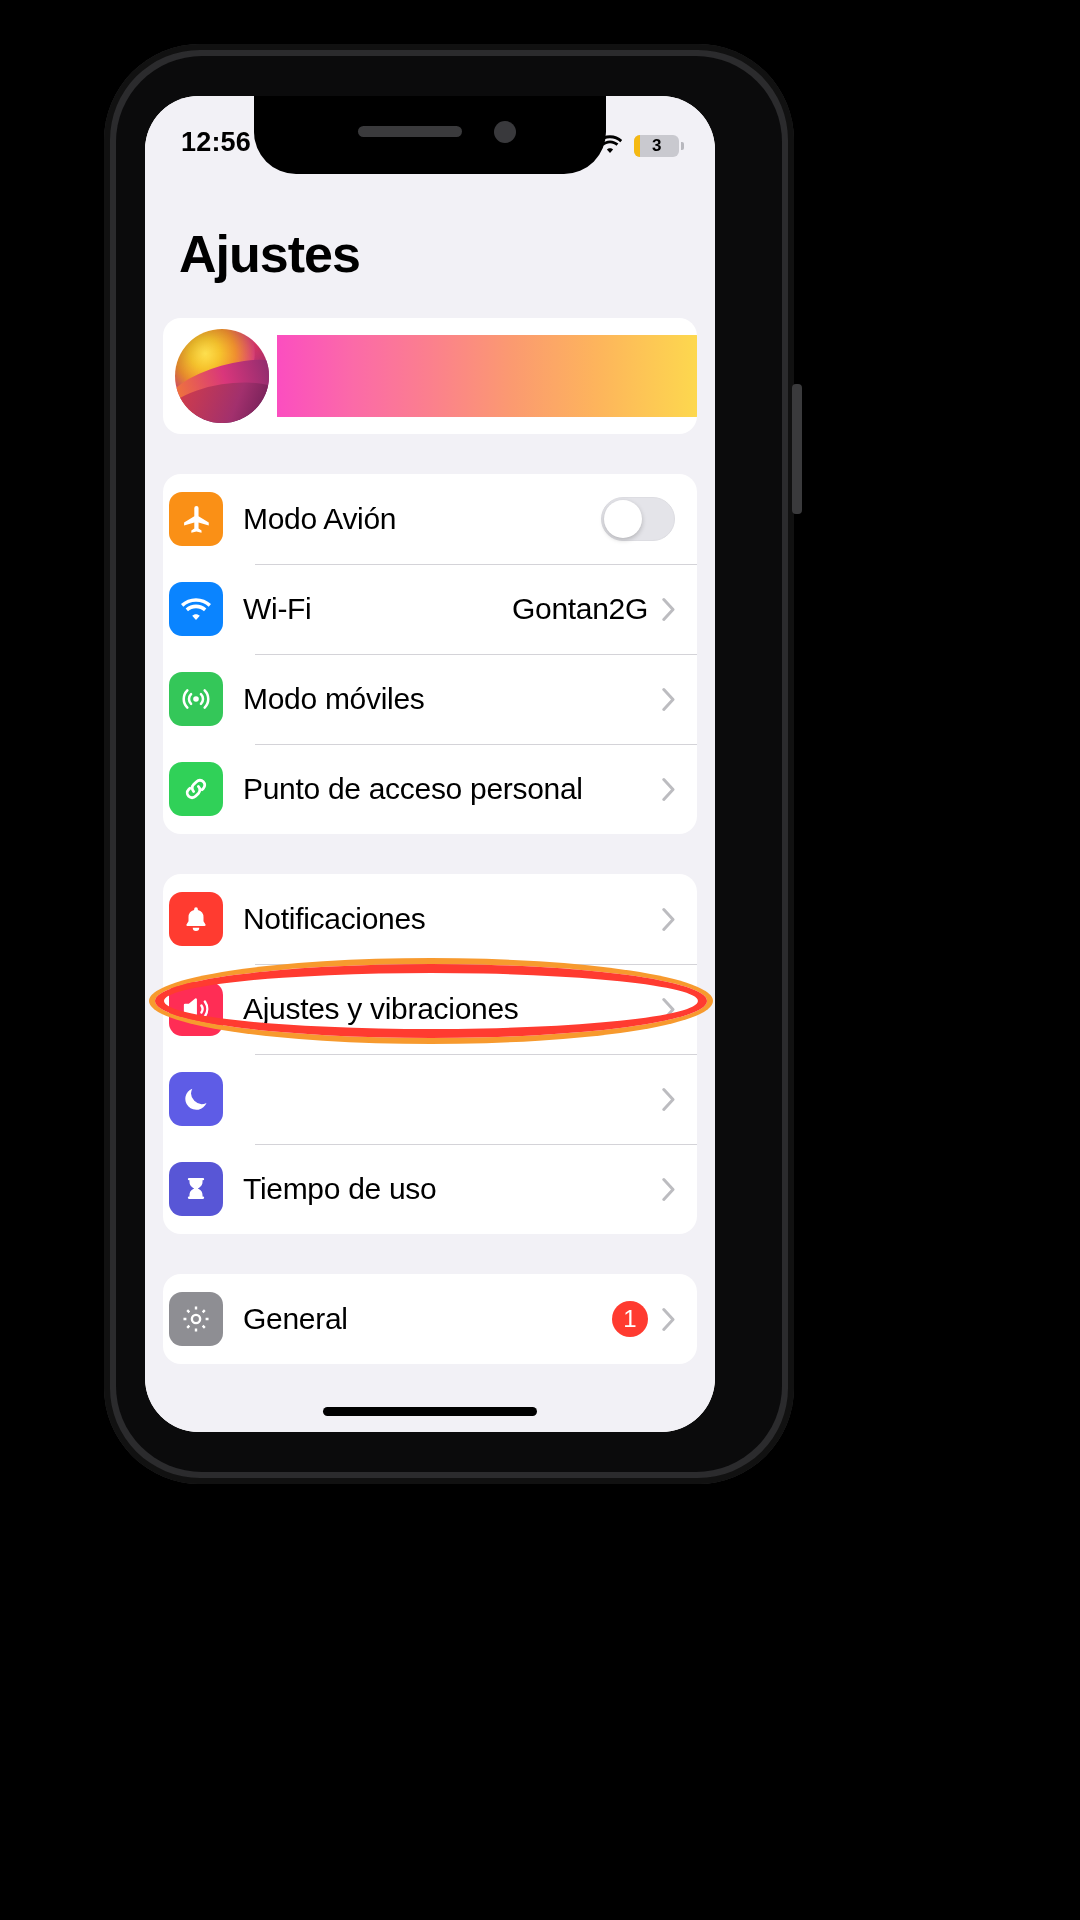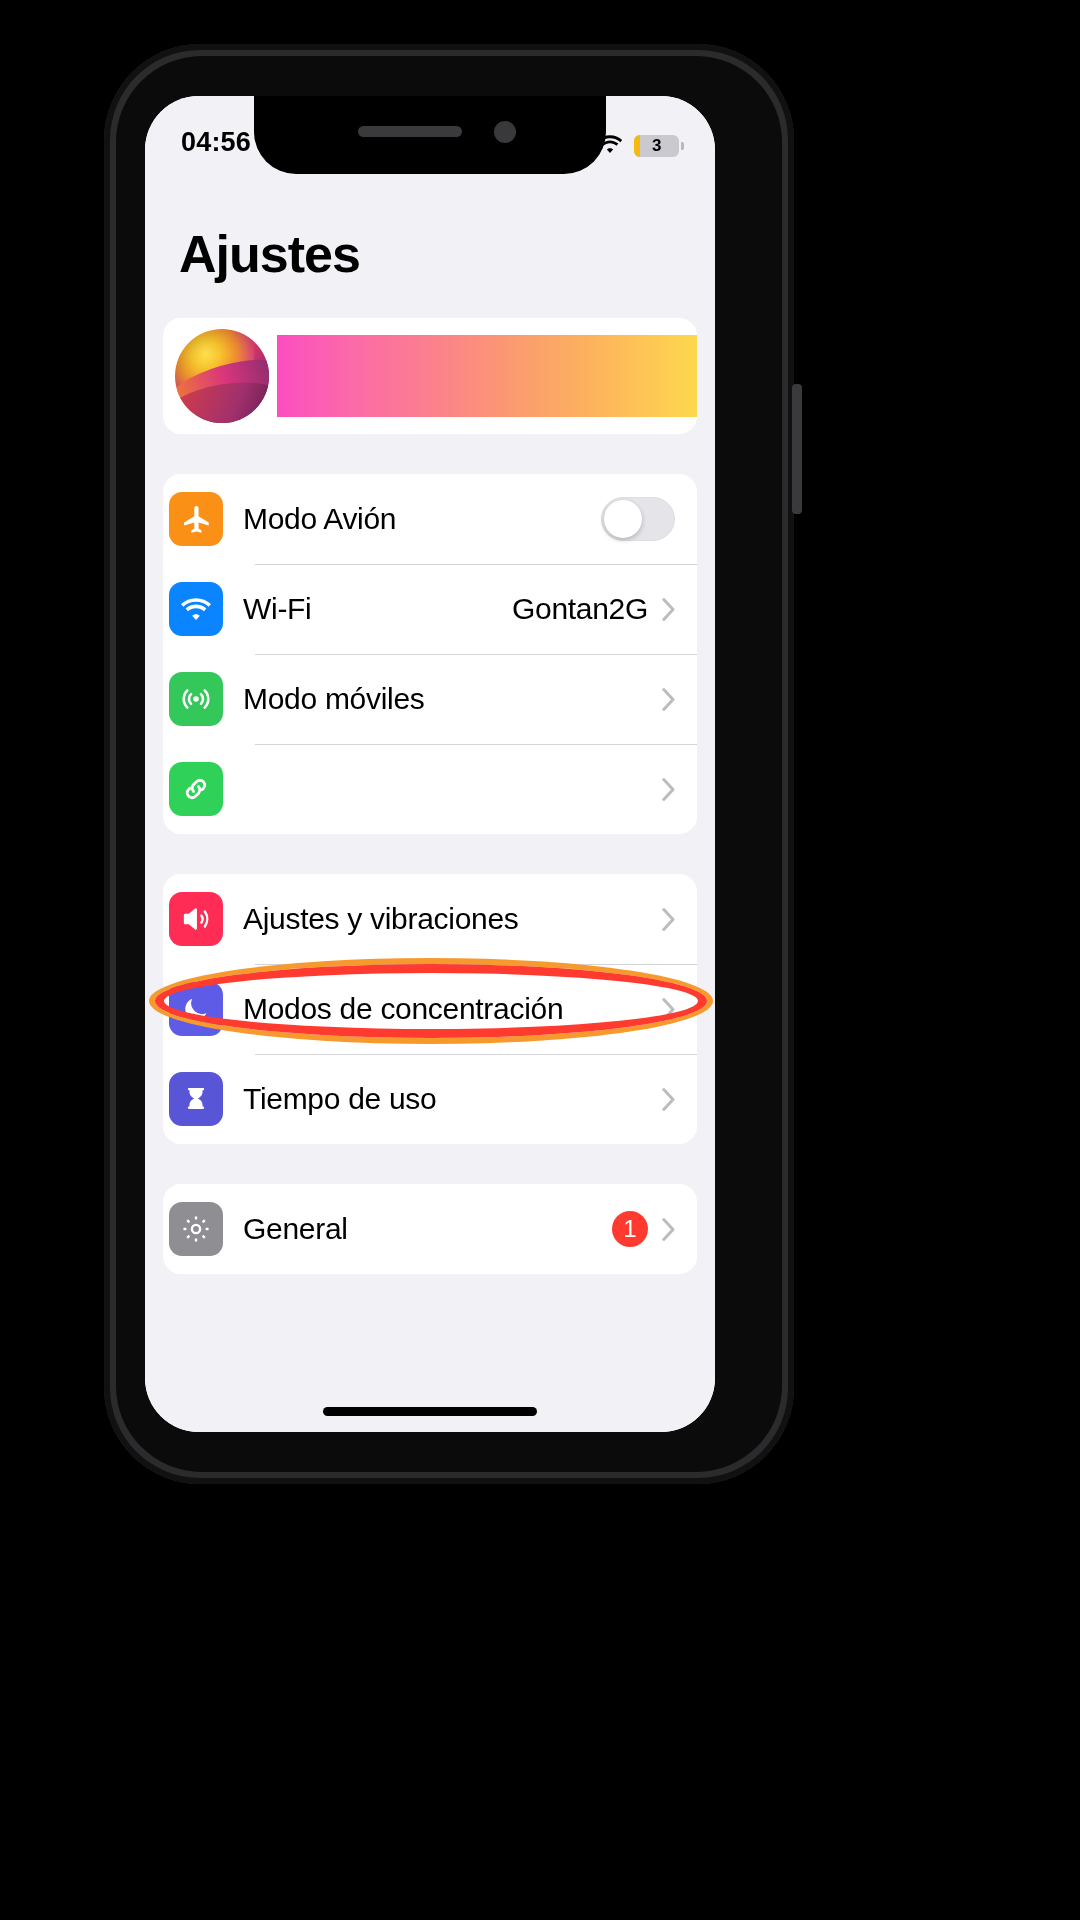--- a/index.html
+++ b/index.html
@@ -281,21 +281,21 @@
 
       <div class="notch">
         <div class="notch-speaker"></div>
         <div class="notch-cam"></div>
       </div>
 
       <div class="ios">
 
         <div class="statusbar">
           <div class="sb-left">
-            <span class="sb-time">04:56</span>
+            <span class="sb-time">12:56</span>
             <span class="loc-arrow">
               <svg width="22" height="22" viewBox="0 0 24 24">
                   <path d="M22 2 2 11l8.2 2.3L13 22z" fill="#000"></path>
                 </svg>
             </span>
           </div>
           <div class="sb-right">
             <span class="sig">
               <i class="b1"></i>
                 <i class="b2"></i>
@@ -385,35 +385,51 @@
             </span>
           </div>
 
           <div class="row">
             <span class="ic bg-green2">
               <svg width="32" height="32" viewBox="0 0 24 24" fill="none" stroke="#fff" stroke-width="2.1" stroke-linecap="round">
                 <path d="M10.2 13.8a3.6 3.6 0 0 1 0-5.1l2.2-2.2a3.6 3.6 0 0 1 5.1 5.1l-1 1"></path>
                 <path d="M13.8 10.2a3.6 3.6 0 0 1 0 5.1l-2.2 2.2a3.6 3.6 0 0 1-5.1-5.1l1-1"></path>
               </svg>
             </span>
+            <span class="row-label">Punto de acceso personal</span>
             <span class="row-right">
               <span class="row-value"></span>
               <span class="chev">
                 <svg width="13" height="23" viewBox="0 0 13 23">
                     <path d="M1.8 1.6 11 11.5l-9.2 9.9" stroke="#bcbcc0" stroke-width="3" fill="none" stroke-linecap="round" stroke-linejoin="round"></path>
                   </svg>
               </span>
             </span>
           </div>
         </div>
 
         <div class="gap-xl"></div>
 
         <div class="group">
 
+          <div class="row">
+            <span class="ic bg-red">
+              <svg width="30" height="30" viewBox="0 0 24 24" fill="#fff">
+                  <path d="M12 2.6a1.5 1.5 0 0 1 1.5 1.5v.6a6 6 0 0 1 4.5 5.8v3.3l1.6 2.6c.3.5-.1 1.1-.7 1.1H5.1c-.6 0-1-.6-.7-1.1L6 13.8v-3.3a6 6 0 0 1 4.5-5.8v-.6A1.5 1.5 0 0 1 12 2.6zM9.4 19h5.2a2.6 2.6 0 0 1-5.2 0z"></path>
+                </svg>
+            </span>
+            <span class="row-label">Notificaciones</span>
+            <span class="row-right">
+              <span class="chev">
+                <svg width="13" height="23" viewBox="0 0 13 23">
+                    <path d="M1.8 1.6 11 11.5l-9.2 9.9" stroke="#bcbcc0" stroke-width="3" fill="none" stroke-linecap="round" stroke-linejoin="round"></path>
+                  </svg>
+              </span>
+            </span>
+          </div>
 
           <div class="row">
             <span class="ic bg-pink">
               <svg width="32" height="32" viewBox="0 0 24 24" fill="#fff">
                   <path d="M11.4 4.2 6.6 8H3.8a.9.9 0 0 0-.9.9v6.2c0 .5.4.9.9.9h2.8l4.8 3.8a.8.8 0 0 0 1.3-.6V4.8a.8.8 0 0 0-1.3-.6z"></path>
                   <path d="M15.6 8.6a.9.9 0 0 0-.3 1.3 3.6 3.6 0 0 1 0 4.2.9.9 0 1 0 1.5 1 5.4 5.4 0 0 0 0-6.2.9.9 0 0 0-1.2-.3z"></path>
                   <path d="M18.3 5.6a.9.9 0 0 0-.4 1.3 8.9 8.9 0 0 1 0 10.2.9.9 0 1 0 1.5 1 10.7 10.7 0 0 0 0-12.2.9.9 0 0 0-1.1-.3z"></path>
                 </svg>
             </span>
             <span class="row-label">Ajustes y vibraciones</span>
@@ -425,21 +441,20 @@
               </span>
             </span>
           </div>
 
           <div class="row">
             <span class="ic bg-indigo">
               <svg width="30" height="30" viewBox="0 0 24 24" fill="#fff">
                   <path d="M20.4 15.2A8.6 8.6 0 0 1 9 3.7a8.8 8.8 0 1 0 11.4 11.5z"></path>
                 </svg>
             </span>
-            <span class="row-label">Modos de concentración</span>
             <span class="row-right">
               <span class="chev">
                 <svg width="13" height="23" viewBox="0 0 13 23">
                     <path d="M1.8 1.6 11 11.5l-9.2 9.9" stroke="#bcbcc0" stroke-width="3" fill="none" stroke-linecap="round" stroke-linejoin="round"></path>
                   </svg>
               </span>
             </span>
           </div>
 
           <div class="row">

